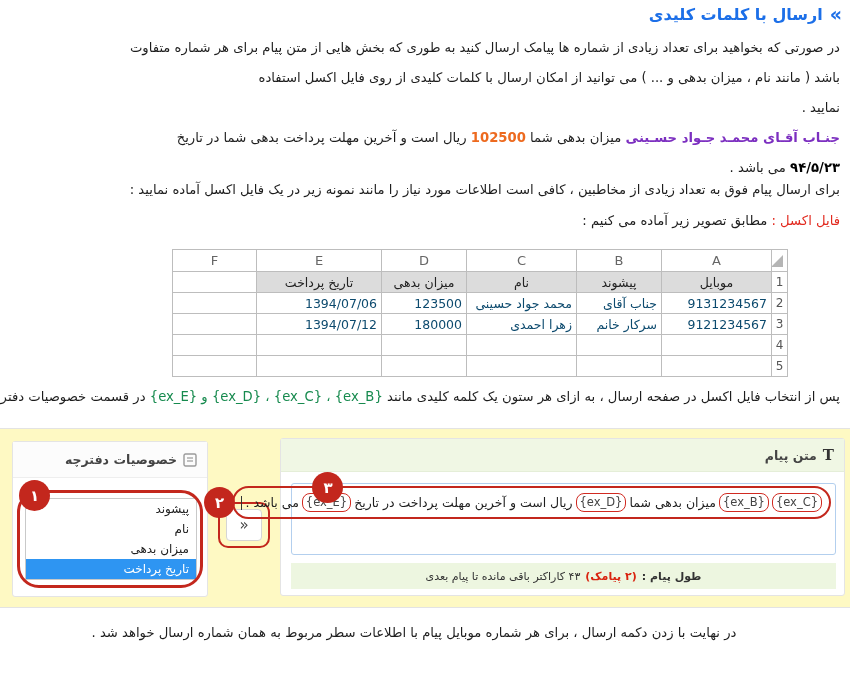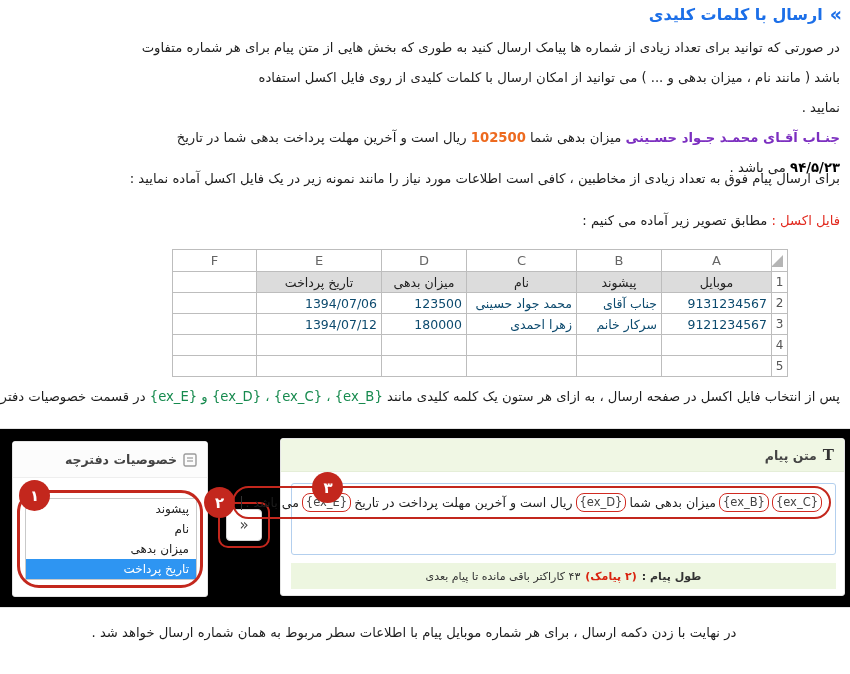--- a/index.html
+++ b/index.html
@@ -12,21 +12,21 @@
   
   .title-row { top:5px; right:8px; display:flex; align-items:center; gap:7px;
                color:#1c6fe8; font-weight:bold; font-size:16px; }
   .title-chev { direction:ltr; font-size:19px; font-weight:bold; line-height:1; }
 
   
   .para { right:10px; left:6px; text-align:right; font-size:13.2px; line-height:30px; }
   .para .ln { white-space:nowrap; }
   .p1 { top:33px; }
   .example { top:123px; }
-  .p3 { top:164px; }
+  .p3 { top:175px; }
   .excel-label-line { top:206px; }
   .kw-note { top:382px; }
   .footer-note { top:618px; left:6px; right:28px;text-align:center; }
 
   .c-purple { color:#7c2fc0; font-weight:bold;margin-top:31px; }
   .c-orange { color:#ed6a1f; font-weight:bold; }
   .c-green  { color:#000000; font-weight:bold; }
   .c-red    { color:#e22a1f; font-weight:normal; }
   .c-kw     { color:#168a4e; }
 
@@ -36,21 +36,21 @@
   table.excel td { border:1px solid #bdbdbd; height:21px; font-size:12.5px;
                    padding:0 4px; overflow:hidden; white-space:nowrap; background:#fff; }
   table.excel tr.letters td { height:22px; text-align:center; color:#666; font-size:13px; }
   table.excel td.rownum { text-align:center; color:#555; font-size:12px; padding:0 1px; }
   table.excel tr.hdr td.h { background:#dcdcdc; text-align:center; color:#222; }
   table.excel td.val { text-align:right; color:#0c4a6e; }
   .corner-tri { width:0; height:0; border-left:12px solid transparent;
                 border-bottom:12px solid #b5b5b5; margin-right:auto; }
 
   
-  .band { top:428px; left:0; width:850px; height:180px; background:#000000;
+  .band { top:428px; left:0; width:850px; height:180px; background:#fef9c3;
           border-top:1px solid #e3e3e3; border-bottom:1px solid #e3e3e3; }
   .card { position:absolute; background:#fff; border:1px solid #e4e4e4; border-radius:3px; }
   .card-header { display:flex; align-items:center; gap:6px; padding-right:10px;
                  font-size:12.5px; font-weight:bold; color:#444; }
 
   
   .card-left { left:12px; top:12px; width:196px; height:156px; }
   .card-left .card-header { height:36px; background:#fcfcfc; border-bottom:1px solid #eeeeee; }
   .note-icon { width:14px; height:14px; color:#9a9a9a; }
   .listbox { position:absolute; left:12px; top:56px; width:172px; height:82px;
@@ -97,21 +97,21 @@
 </style>
 </head>
 <body>
 
 <div class="abs title-row">
   <span class="title-chev">«</span>
   <span>ارسال با کلمات کلیدی</span>
 </div>
 
 <div class="abs para p1">
-  <div class="ln">در صورتی که توانید برای تعداد زیادی از شماره ها پیامک ارسال کنید به طوری که بخش هایی از متن پیام برای هر شماره متفاوت</div>
+  <div class="ln">در صورتی که بخواهید برای تعداد زیادی از شماره ها پیامک ارسال کنید به طوری که بخش هایی از متن پیام برای هر شماره متفاوت</div>
   <div class="ln">باشد ( مانند نام ، میزان بدهی و ... ) می توانید از امکان ارسال با کلمات کلیدی از روی فایل اکسل استفاده</div>
   <div class="ln">نمایید .</div>
 </div>
 
 <div class="abs para example">
   <div class="ln">
     <span class="c-purple">جنـاب آقـای محمـد جـواد حسـینی</span>
     <span>میزان بدهی شما</span>
     <span class="c-orange">102500</span>
     <span>ریال است و آخرین مهلت پرداخت بدهی شما در تاریخ</span>

